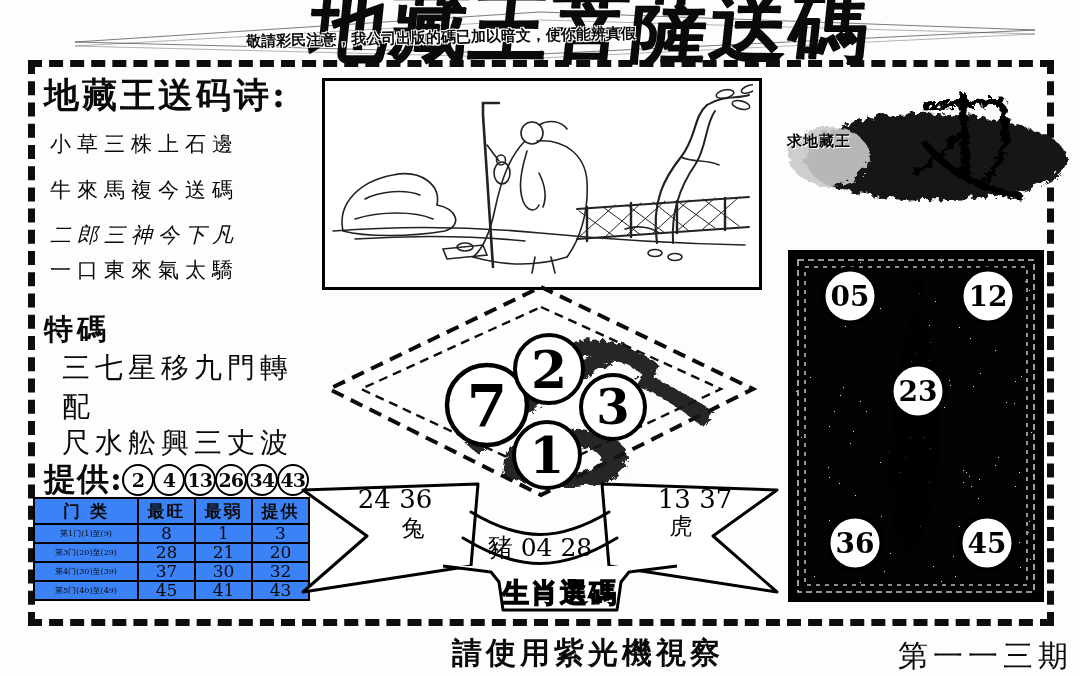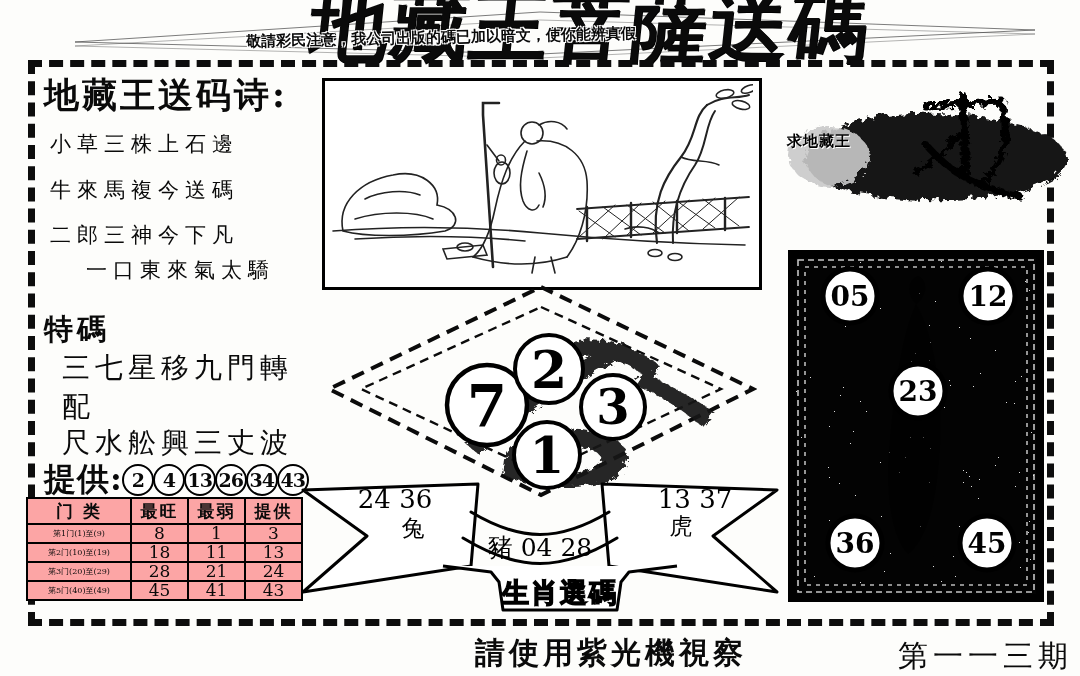--- a/index.html
+++ b/index.html
@@ -29,53 +29,53 @@
   .main-frame{
     left:28px;top:60px;width:1012px;height:552px;
     border:7px dashed #0d0d0d;background:transparent;
   }
 
   
   .poem-heading{left:44px;top:72px;font-size:35px;font-weight:bold;letter-spacing:3px;text-align:right;}
   .poem-line{left:50px;font-size:21px;letter-spacing:6px;white-space:nowrap;}
   .poem-line.l1{top:130px;}
   .poem-line.l2{top:176px;}
-  .poem-line.l3{top:221px;}
-  .poem-line.l4{top:256px;margin-left:36px;}
+  .poem-line.l3{top:221px;font-style:italic;}
+  .poem-line.l4{top:256px;}
 
   .special-heading{left:44px;top:310px;font-size:29px;font-weight:bold;letter-spacing:4px;}
   .special-line{left:62px;font-size:28px;letter-spacing:5px;white-space:nowrap;}
   .special-line.s1{top:349px;}
   .special-line.s2{top:388px;}
   .special-line.s3{top:424px;}
 
   .provide-row{left:44px;top:458px;display:flex;align-items:center;}
   .provide-label{font-size:32px;font-weight:bold;letter-spacing:1px;}
   .pnum{
     display:inline-flex;align-items:center;justify-content:center;
     width:28px;height:28px;border:2.5px solid #000;border-radius:50%;
     font-size:19px;font-weight:bold;margin-left:-1px;letter-spacing:-1px;
     background:#fff;
   }
 
   
-  .stats-table{left:26px;top:497px;border-collapse:collapse;background:#fca5a5;}
+  .stats-table{left:33px;top:497px;border-collapse:collapse;background:#3b82f6;}
   .stats-table th,.stats-table td{
     border:2px solid #000;text-align:center;padding:0 3px;
   }
   .stats-table th{font-size:17px;font-weight:bold;height:24px;letter-spacing:2px;}
   .stats-table td{font-size:17px;height:17px;line-height:17px;}
   .stats-table td.rowlab{font-size:8px;letter-spacing:0;width:96px;white-space:nowrap;}
   .stats-table td.val{width:49px;}
 
   
   .illus-frame{left:322px;top:78px;width:434px;height:206px;border:3px solid #000;background:#fff;}
 
   
-  .footer-notice{left:452px;top:633px;font-size:30px;font-weight:bold;letter-spacing:4px;margin-left:23px;}
+  .footer-notice{left:452px;top:633px;font-size:30px;font-weight:bold;letter-spacing:4px;}
   .footer-issue{left:898px;top:636px;font-size:30px;letter-spacing:5px;}
 
   svg text{font-family:"DejaVu Serif","Liberation Serif",serif;}
 </style>
 </head>
 <body>
 
 <svg class="abs" style="left:60px;top:0;" width="1000" height="62" viewBox="0 0 1000 62">
   <polygon points="15,42 480,12 975,30 480,54" fill="none" stroke="#444" stroke-width="1" opacity="0.7"></polygon>
   <polygon points="15,46 480,20 975,34 480,58" fill="none" stroke="#444" stroke-width="0.8" opacity="0.5"></polygon>
@@ -115,30 +115,30 @@
     <th>最弱</th>
     <th>提供</th>
   </tr>
   <tr>
     <td class="rowlab">第1门(1)至(9)</td>
     <td class="val">8</td>
     <td class="val">1</td>
     <td class="val">3</td>
   </tr>
   <tr>
-    <td class="rowlab">第2门(10)至(19)</td>
-    <td class="val">18</td>
-    <td class="val">11</td>
-    <td class="val">13</td>
-  </tr>
-  <tr>
     <td class="rowlab">第3门(20)至(29)</td>
     <td class="val">28</td>
     <td class="val">21</td>
-    <td class="val">24</td>
+    <td class="val">20</td>
+  </tr>
+  <tr>
+    <td class="rowlab">第4门(30)至(39)</td>
+    <td class="val">37</td>
+    <td class="val">30</td>
+    <td class="val">32</td>
   </tr>
   <tr>
     <td class="rowlab">第5门(40)至(49)</td>
     <td class="val">45</td>
     <td class="val">41</td>
     <td class="val">43</td>
   </tr>
 </tbody>
   </table>
 

